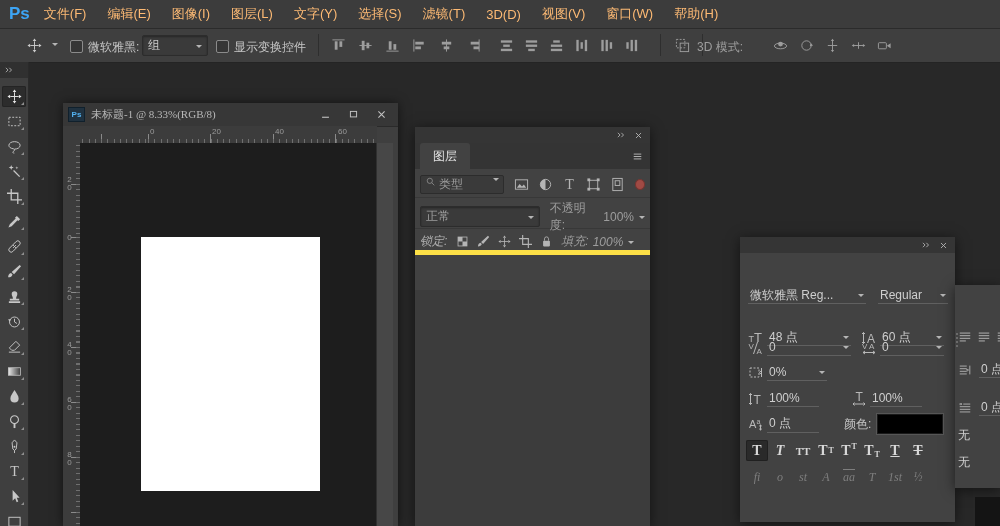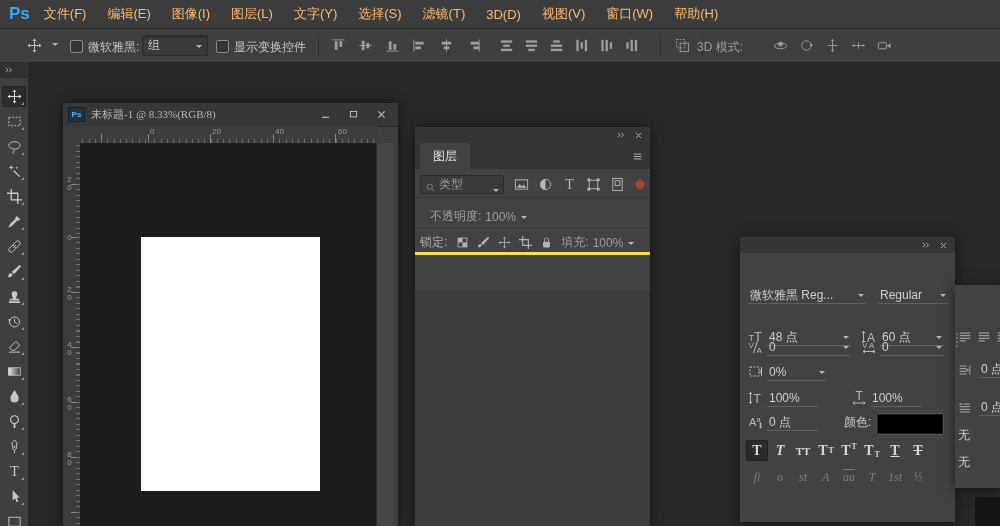--- a/index.html
+++ b/index.html
@@ -68,42 +68,42 @@
   .p-head svg{width:9px;height:9px;}
   .p-tabs{position:absolute;left:0;top:16px;right:0;height:26px;background:#343434;}
   .ptab{position:absolute;left:5px;top:0;height:26px;padding:0 13px;background:#424242;color:#e2e2e2;
         border-radius:3px 3px 0 0;line-height:26px;font-size:12px;}
   .pmenu{position:absolute;right:6px;top:8px;color:#b5b5b5;}
   .pmenu svg{width:13px;height:11px;}
   
   #layers{left:415px;top:127px;width:235px;height:399px;}
   .lrow{position:absolute;left:0;right:0;display:flex;align-items:center;padding:0 5px;box-sizing:border-box;}
   #l-filter{top:45px;height:26px;border-bottom:1px solid #383838;}
-  #l-filterbox{width:88px;height:19px;display:flex;align-items:flex-end;background:#3a3a3a;
+  #l-filterbox{width:88px;height:19px;display:flex;align-items:flex-start;background:#3a3a3a;
                border:1px solid #2c2c2c;border-radius:2px;padding:0 4px;color:#9d9d9d;gap:3px;box-sizing:border-box;}
   #l-filtericons{display:flex;gap:7px;margin-left:9px;color:#b5b5b5;}
   #l-toggle{width:9px;height:9px;border-radius:50%;background:#a04a44;border:1px solid #773531;margin-left:9px;}
   #l-blend{top:78px;height:24px;border-bottom:1px solid #383838;color:#9d9d9d;}
   #l-blendbox{width:112px;height:19px;}
-  #l-lock{top:106px;height:22px;border-bottom:3px solid #fde047;color:#b0b0b0;}
+  #l-lock{top:106px;height:22px;border-bottom:5px solid #fde047;color:#b0b0b0;font-style:italic;}
   #l-lockicons{display:flex;gap:7px;margin:0 8px;color:#b5b5b5;align-items:center;}
   #l-lockicons .islot{width:14px;height:14px;}
   #l-lockicons svg{width:13px;height:13px;}
   .dimtxt{color:#9d9d9d;}
   #l-layer{top:130px;height:33px;background:#4f4f4f;border-bottom:1px solid #333333;padding:0;}
   #l-eyebox{width:27px;height:33px;display:flex;align-items:center;justify-content:center;
             border-right:1px solid #3a3a3a;color:#d8d8d8;}
   #l-thumb{width:24px;height:27px;background:#ffffff;border:1px solid #1f1f1f;margin-left:6px;}
   #l-name{margin-left:9px;color:#d8d8d8;font-size:12px;}
   #l-locked{margin-left:auto;margin-right:12px;color:#cfcfcf;}
   #l-locked svg{width:11px;height:12px;}
   #l-rest{position:absolute;left:0;right:0;top:163px;bottom:0;background:#3c3c3c;}
   
   #charpanel{left:740px;top:237px;width:215px;height:285px;}
-  .crow{position:absolute;display:flex;align-items:flex-start;}
+  .crow{position:absolute;display:flex;align-items:center;}
   .cfield{display:flex;align-items:center;border-bottom:1px solid #606060;color:#cfcfcf;height:17px;
           padding:0 2px;box-sizing:border-box;font-size:12px;white-space:nowrap;overflow:hidden;}
   .cicon{color:#b8b8b8;margin-right:3px;}
   .cicon svg{width:16px;height:16px;}
   .stb{position:relative;width:22px;height:21px;display:flex;align-items:center;justify-content:center;
        color:#d8d8d8;font-family:"Liberation Serif",serif;font-weight:bold;font-size:14px;border-radius:2px;}
   .stb.active{background:#2a2a2a;box-shadow:inset 0 0 0 1px #202020;}
   .stb.italic{font-style:italic;}
   .stb.caps{font-size:11px;letter-spacing:0;}
   .stb.underline{text-decoration:underline;}
@@ -725,20 +725,24 @@
         </span>
         <span class="islot">
           <svg viewBox="0 0 16 16">
             <use href="#i-smart-filter"></use>
           </svg>
         </span>
       </span>
     <span id="l-toggle"></span>
   </div>
   <div class="lrow" id="l-blend">
+    <span class="dd dimtxt" id="l-blendbox">
+      <span>正常</span>
+      <span class="chev"></span>
+    </span>
     <span class="dimtxt" style="margin-left:10px">不透明度:</span>
     <span class="dimtxt" style="margin-left:4px">100%</span>
     <span class="chev"></span>
   </div>
   <div class="lrow" id="l-lock">
     <span>锁定:</span>
     <span id="l-lockicons">
         <span class="islot">
           <svg viewBox="0 0 16 16">
             <use href="#i-lock-transparent"></use>

